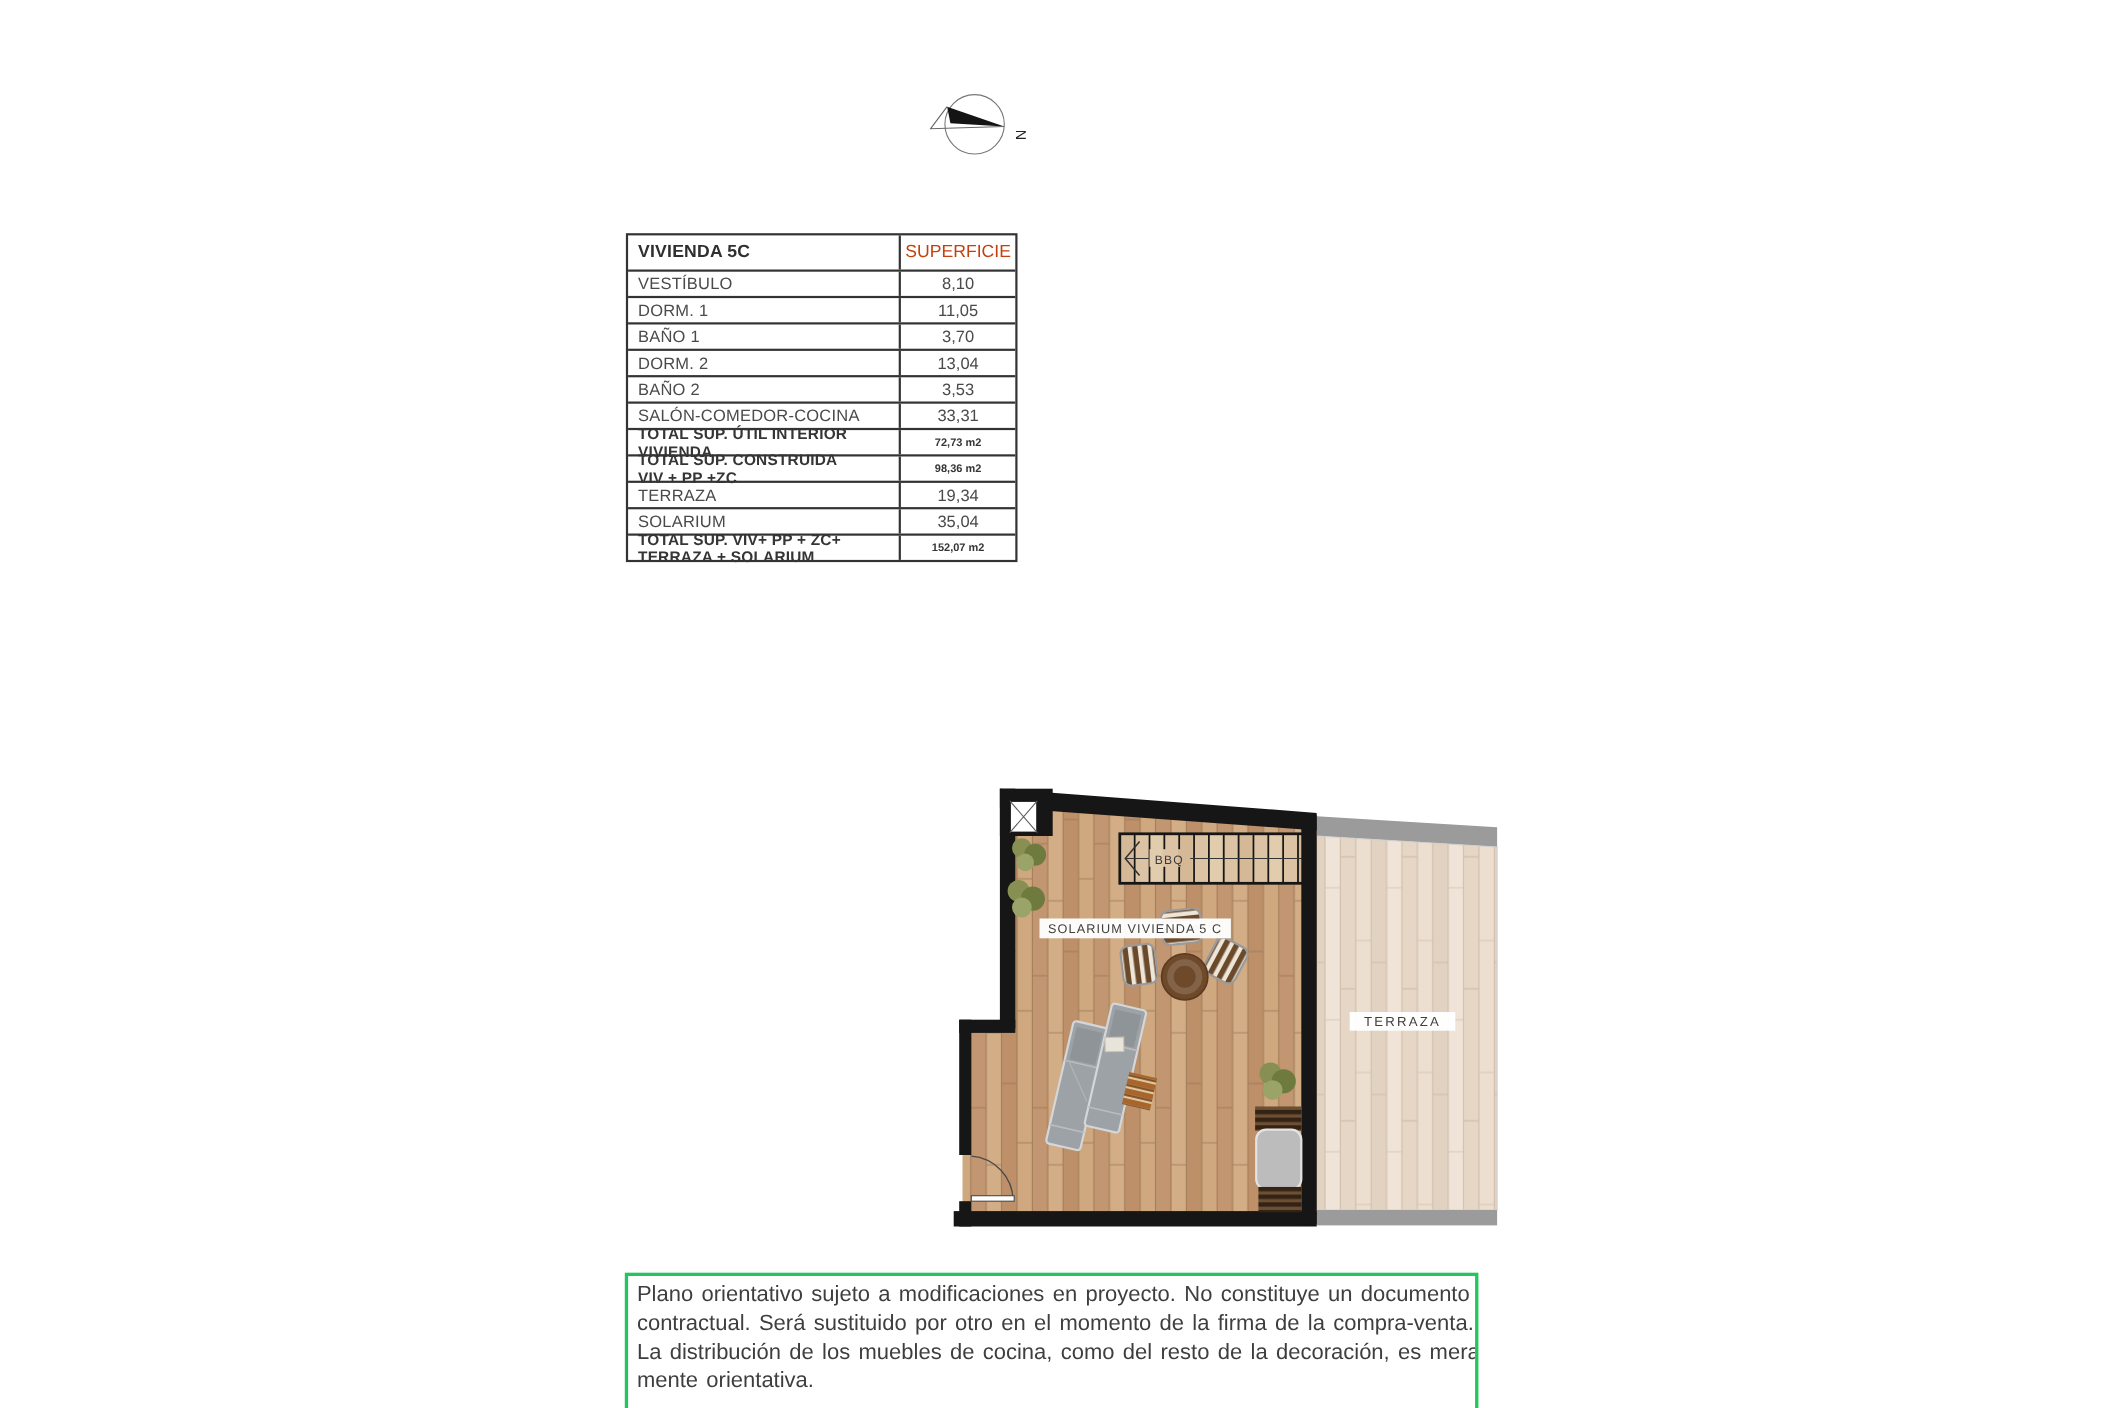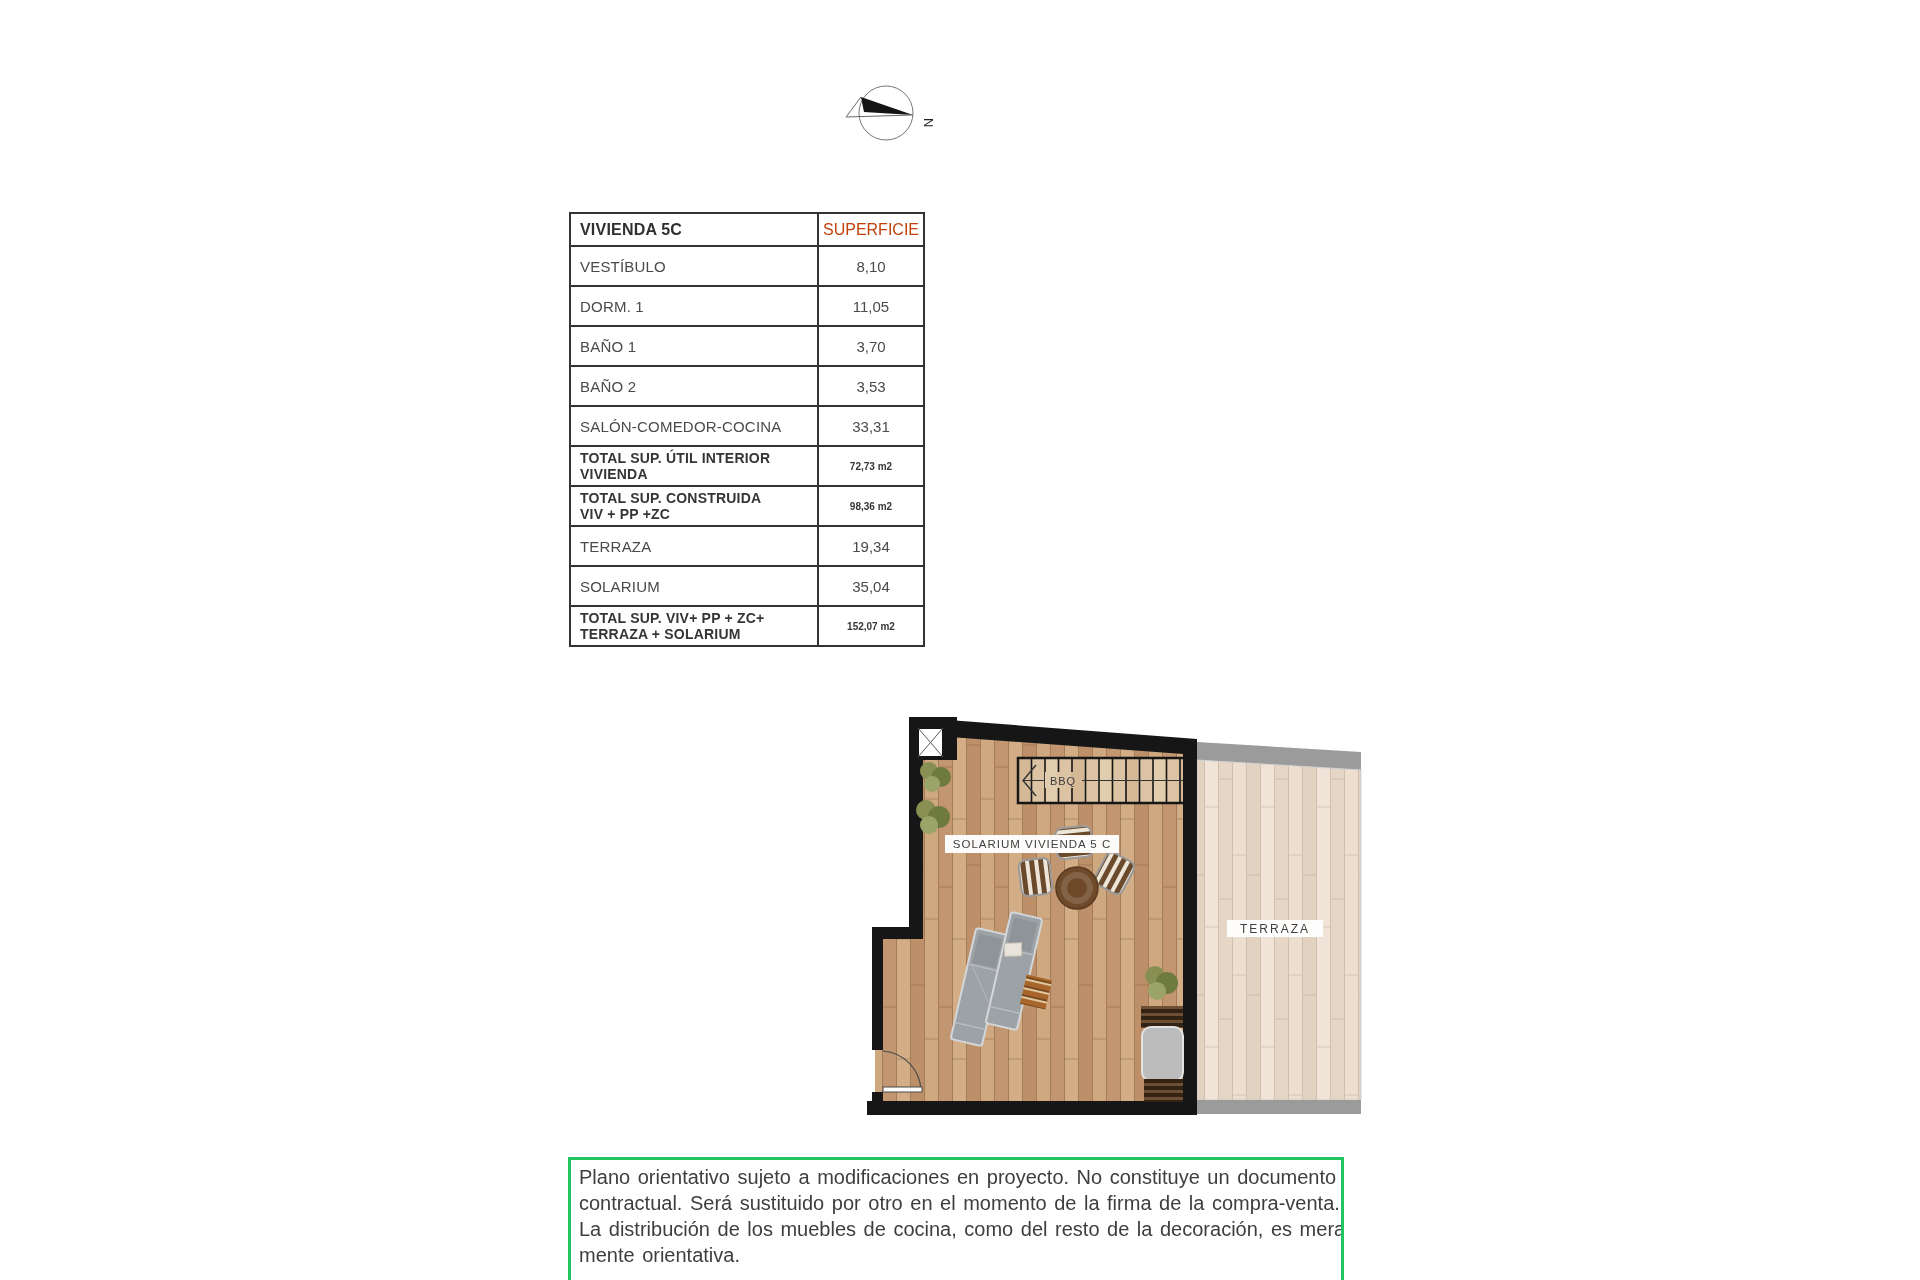--- a/index.html
+++ b/index.html
@@ -10,21 +10,21 @@
 
   
   .compass{position:absolute;left:843px;top:68px;width:112px;height:100px;}
 
   
   .surface-table{
     position:absolute;left:569px;top:212px;width:356px;
     border:2px solid #333333;box-sizing:border-box;color:#4a4a4a;
     background:#ffffff;
   }
-  .t-row{display:flex;height:40px;border-top:2px solid #333333;box-sizing:border-box;}
+  .t-row{display:flex;height:24px;border-top:2px solid #333333;box-sizing:border-box;}
   .t-row.header{height:31px;border-top:none;text-align:center;}
   .t-label{
     flex:1;display:flex;align-items:center;padding-left:9px;
     font-size:15px;letter-spacing:.2px;
   }
   .t-value{
     width:106px;border-left:2px solid #333333;box-sizing:border-box;
     display:flex;align-items:center;justify-content:center;font-size:15px;
   }
   .t-row.header .t-label{font-size:16px;font-weight:bold;color:#2f2f2f;}
@@ -68,20 +68,24 @@
       <div class="t-label">VESTÍBULO</div>
       <div class="t-value">8,10</div>
     </div>
     <div class="t-row">
       <div class="t-label">DORM. 1</div>
       <div class="t-value">11,05</div>
     </div>
     <div class="t-row">
       <div class="t-label">BAÑO 1</div>
       <div class="t-value">3,70</div>
+    </div>
+    <div class="t-row">
+      <div class="t-label">DORM. 2</div>
+      <div class="t-value">13,04</div>
     </div>
     <div class="t-row">
       <div class="t-label">BAÑO 2</div>
       <div class="t-value">3,53</div>
     </div>
     <div class="t-row">
       <div class="t-label">SALÓN-COMEDOR-COCINA</div>
       <div class="t-value">33,31</div>
     </div>
     <div class="t-row bold">

